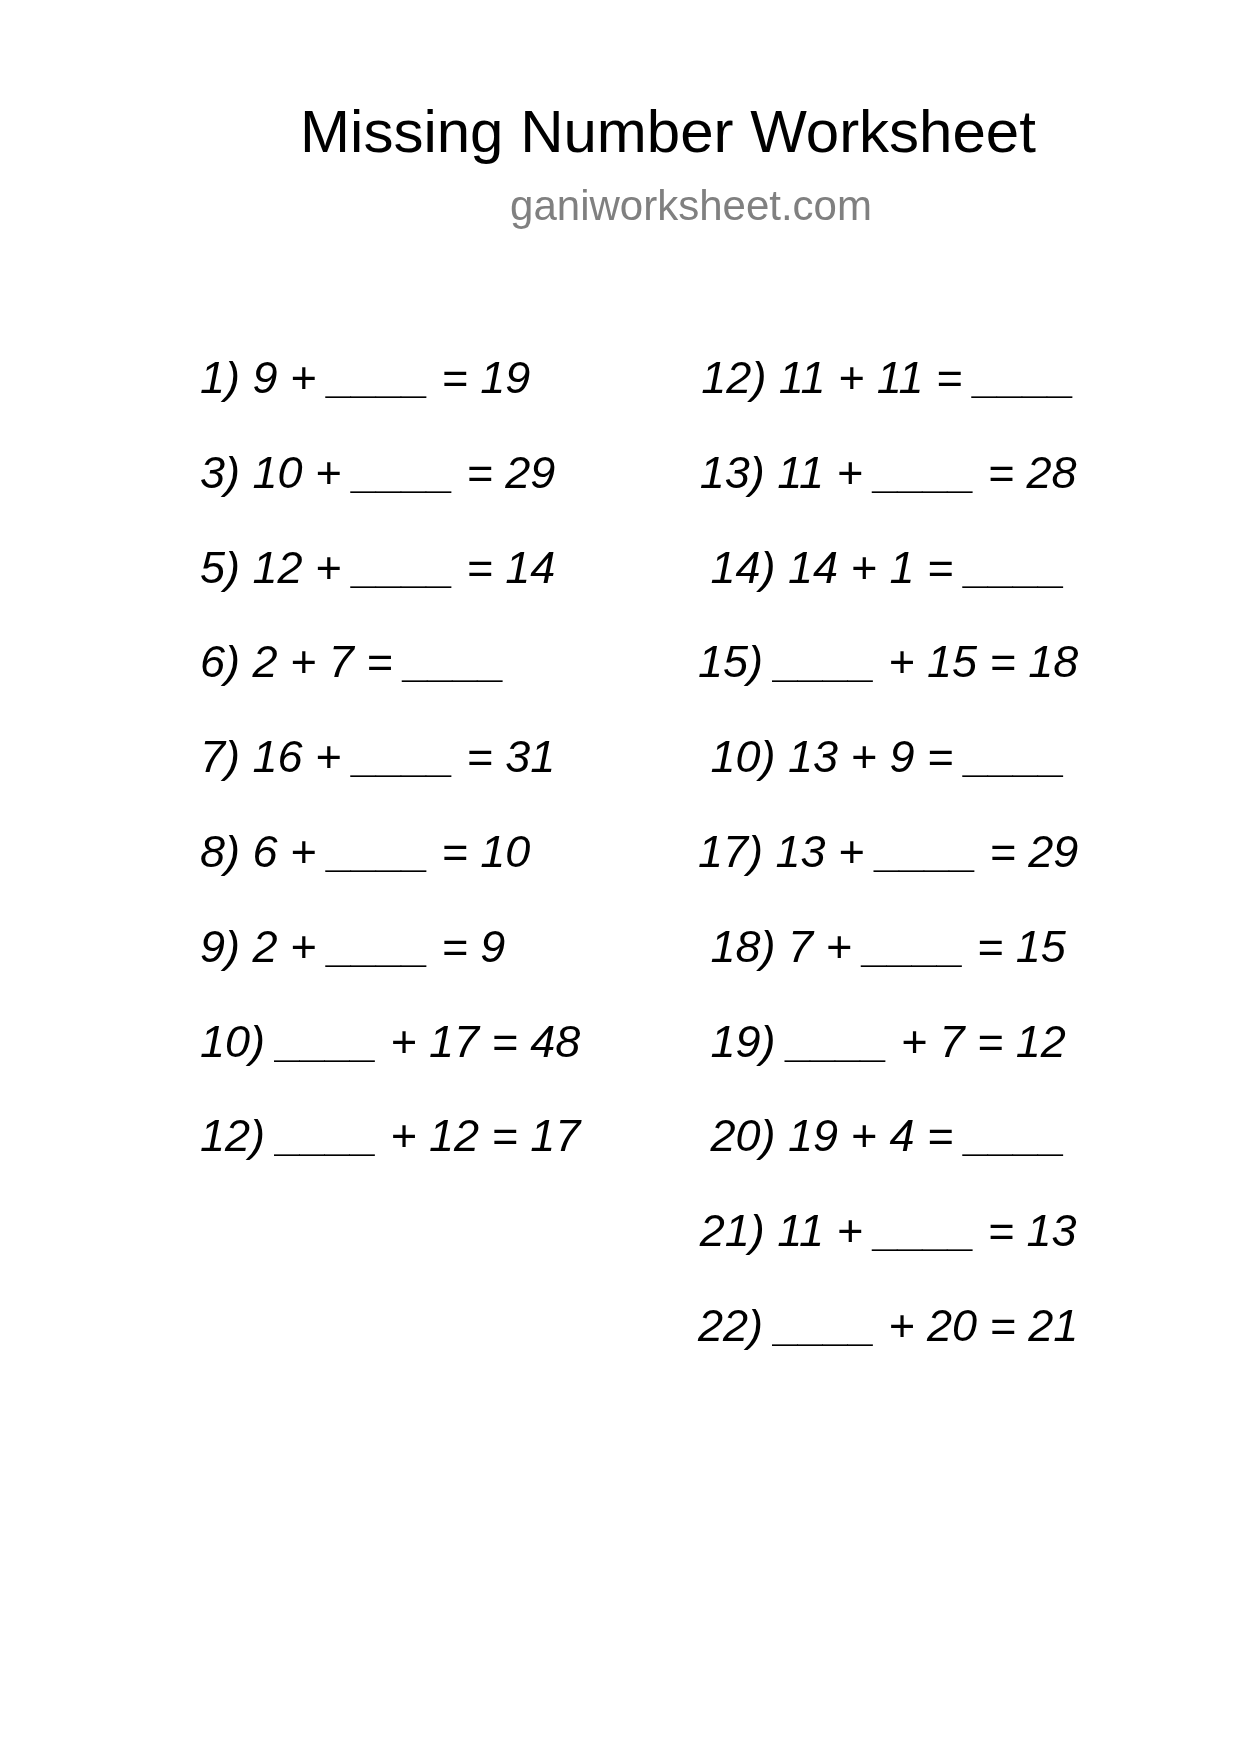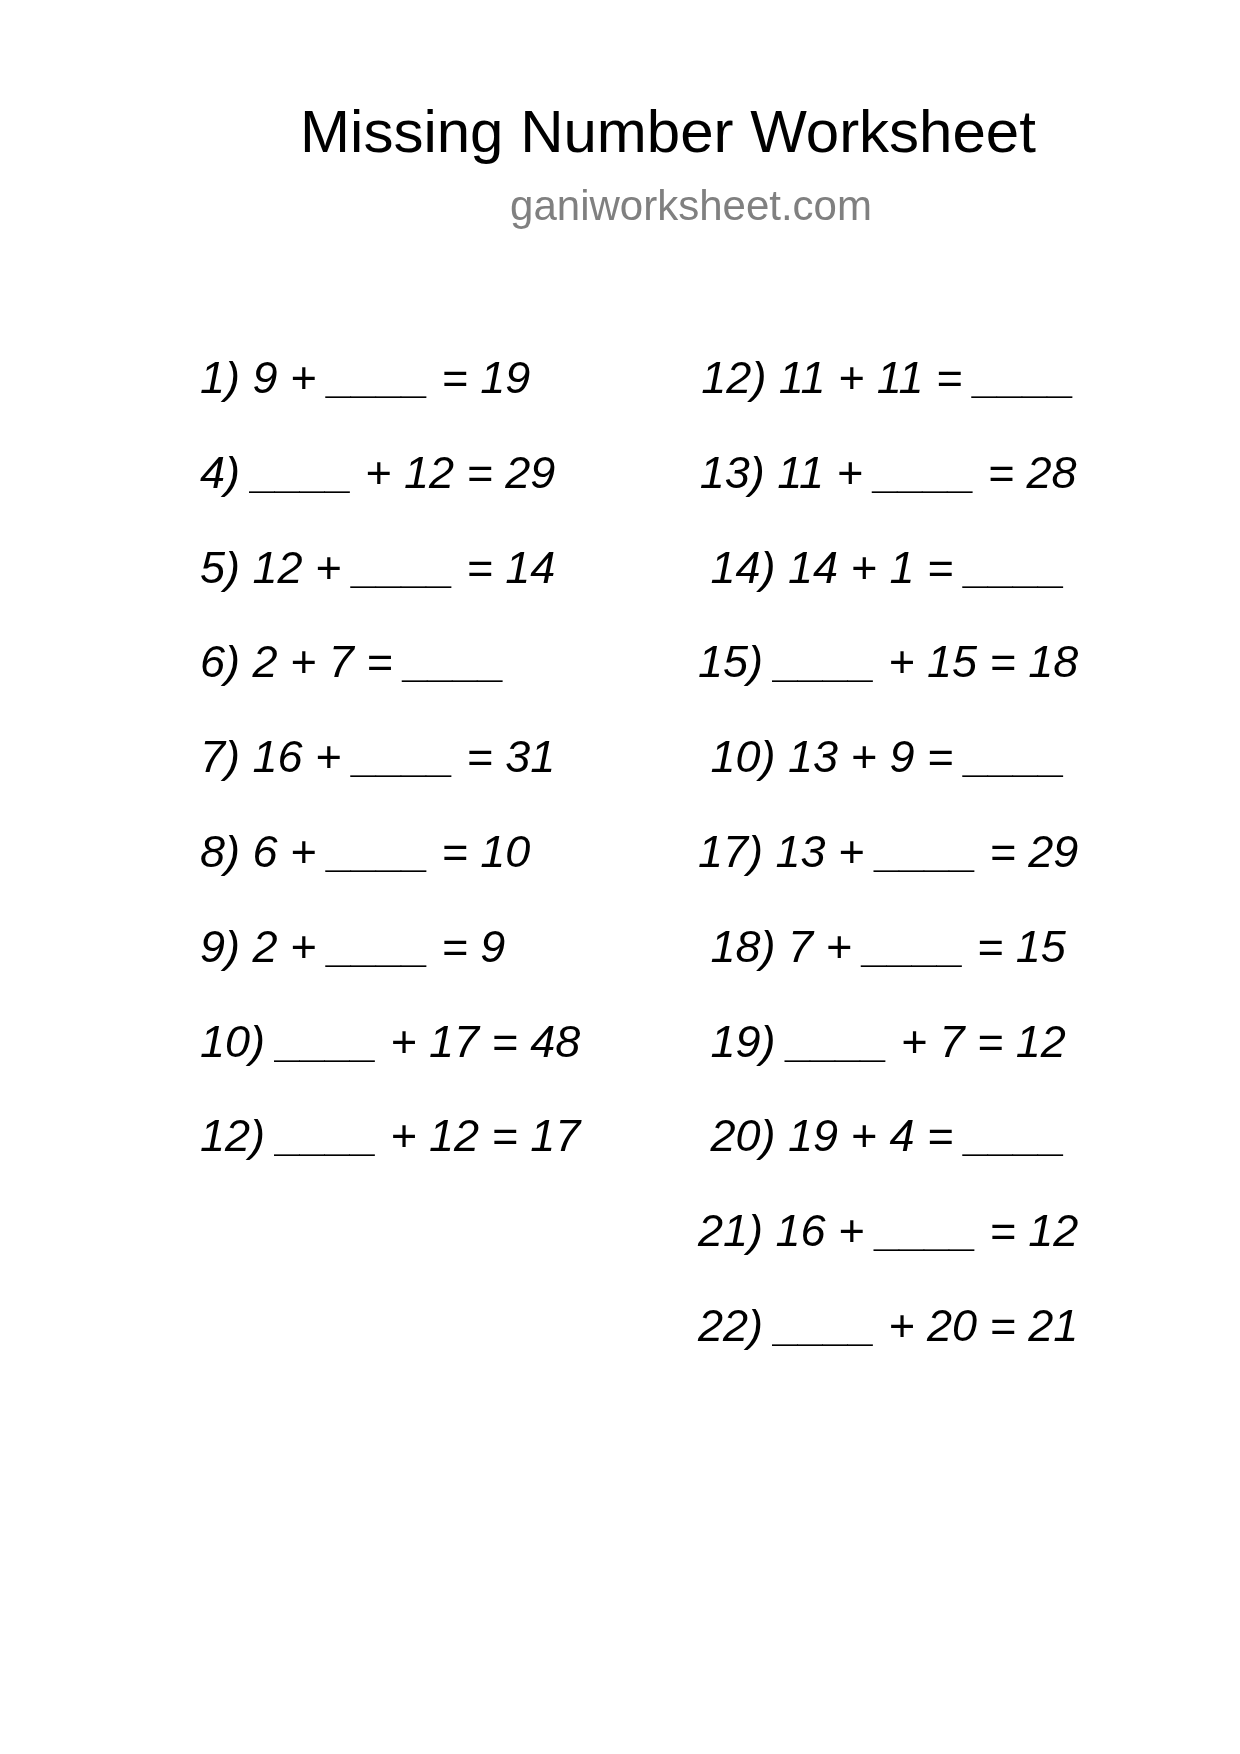--- a/index.html
+++ b/index.html
@@ -15,35 +15,35 @@
   .problem { height:94.8px; font-size:45px; line-height:56px; white-space:nowrap; }
 </style>
 </head>
 <body>
 
 <div class="title">Missing Number Worksheet</div>
 <div class="subtitle">ganiworksheet.com</div>
 
 <div class="col left">
   <div class="problem">1) 9 + ____ = 19</div>
-  <div class="problem">4) ____ + 12 = 29</div>
+  <div class="problem">3) 10 + ____ = 29</div>
   <div class="problem">5) 12 + ____ = 14</div>
   <div class="problem">6) 2 + 7 = ____</div>
   <div class="problem">7) 16 + ____ = 31</div>
   <div class="problem">8) 6 + ____ = 10</div>
   <div class="problem">9) 2 + ____ = 9</div>
   <div class="problem">10) ____ + 17 = 48</div>
   <div class="problem">12) ____ + 12 = 17</div>
 </div>
 
 <div class="col right">
   <div class="problem">12) 11 + 11 = ____</div>
   <div class="problem">13) 11 + ____ = 28</div>
   <div class="problem">14) 14 + 1 = ____</div>
   <div class="problem">15) ____ + 15 = 18</div>
   <div class="problem">10) 13 + 9 = ____</div>
   <div class="problem">17) 13 + ____ = 29</div>
   <div class="problem">18) 7 + ____ = 15</div>
   <div class="problem">19) ____ + 7 = 12</div>
   <div class="problem">20) 19 + 4 = ____</div>
-  <div class="problem">21) 16 + ____ = 12</div>
+  <div class="problem">21) 11 + ____ = 13</div>
   <div class="problem">22) ____ + 20 = 21</div>
 </div>
 
 </body></html>

